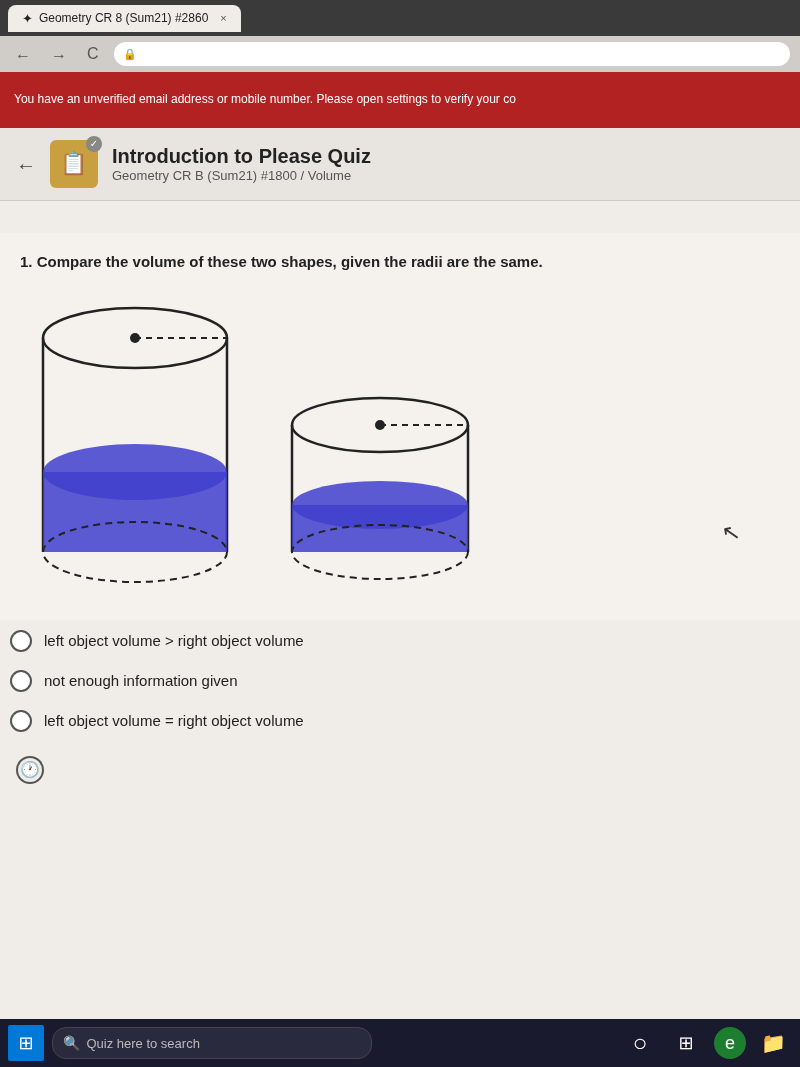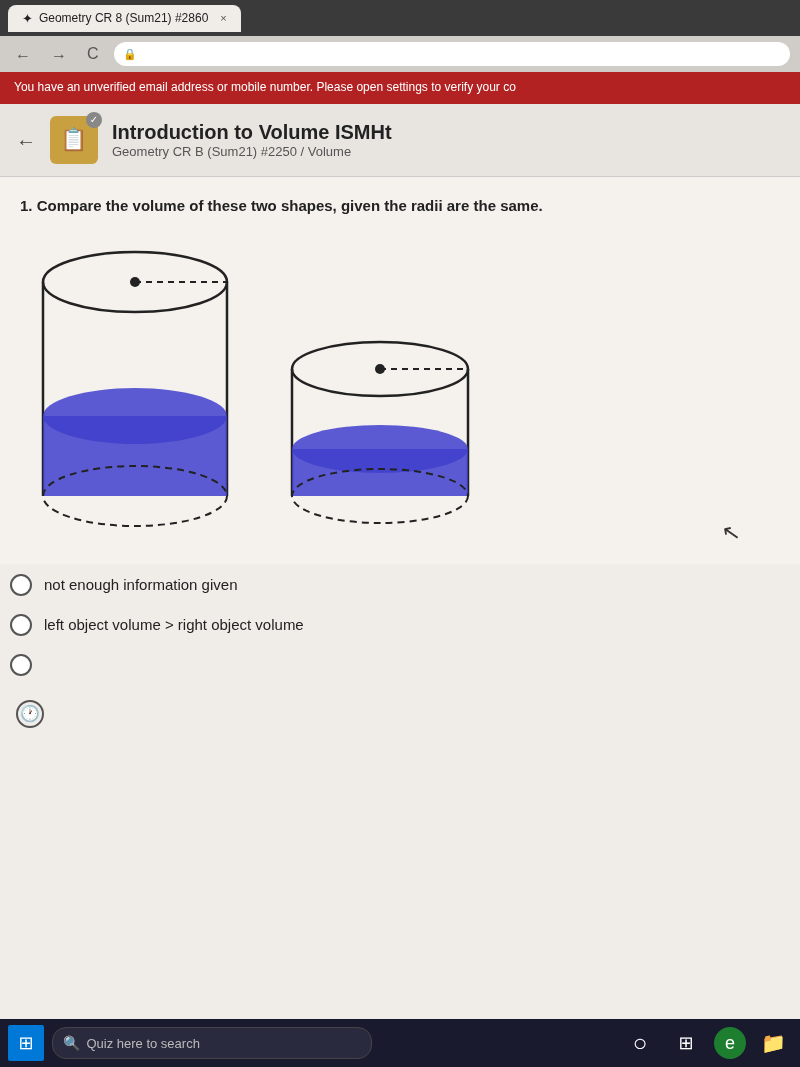--- a/index.html
+++ b/index.html
@@ -78,21 +78,21 @@
       font-size: 11px;
       margin-right: 4px;
       color: #666;
     }
 
     
     .notification-bar {
       background: #b22222;
       color: white;
       font-size: 12px;
-      padding: 8px 14px;
+      padding: 20px 14px;
       line-height: 1.3;
     }
 
     
     .quiz-header {
       background: #e8e4df;
       border-bottom: 1px solid #ccc;
       padding: 12px 16px;
       display: flex;
       align-items: center;
@@ -137,20 +137,21 @@
     }
     .quiz-subtitle {
       font-size: 13px;
       color: #555;
     }
 
     
     .main-content {
       background: #f5f2ee;
       padding: 18px 20px 10px 20px;
+      margin-top: 32px;
     }
 
     .question-text {
       font-size: 15px;
       font-weight: bold;
       color: #222;
       margin-bottom: 18px;
       line-height: 1.4;
     }
 
@@ -313,22 +314,22 @@
   <span>You have an unverified email address or mobile number. Please open settings to verify your co</span>
 </div>
 
 <div class="quiz-header">
   <span class="back-arrow-header">←</span>
   <div class="quiz-icon">
     📋
     <div class="quiz-icon-badge">✓</div>
   </div>
   <div class="quiz-title-block">
-    <div class="quiz-title">Introduction to Volume ISMHt</div>
-    <div class="quiz-subtitle">Geometry CR B (Sum21) #2250 / Volume</div>
+    <div class="quiz-title">Introduction to Please Quiz</div>
+    <div class="quiz-subtitle">Geometry CR B (Sum21) #1800 / Volume</div>
   </div>
 </div>
 
 <div class="main-content">
 
   <div class="question-text">
     <span>1.</span>
     <span>Compare the volume of these two shapes, given the radii are the same.</span>
   </div>
 
@@ -378,31 +379,32 @@
 
     <div style="position:absolute; right:60px; top:520px; font-size:22px; color:#333; transform: rotate(-10deg);">↖</div>
   </div>
 
 </div>
 
 <div class="options-area">
 
   <div class="option-row">
     <div class="radio-circle"></div>
-    <span class="option-label">not enough information given</span>
+    <span class="option-label">left object volume &gt; right object volume</span>
   </div>
 
   <div class="option-row">
     <div class="radio-circle"></div>
-    <span class="option-label">left object volume &gt; right object volume</span>
+    <span class="option-label">not enough information given</span>
   </div>
 
 
   <div class="option-row">
     <div class="radio-circle"></div>
+    <span class="option-label">left object volume = right object volume</span>
   </div>
 
 </div>
 
 <div class="clock-area">
   <div class="clock-icon-circle">🕐</div>
 </div>
 
 <div class="taskbar">
   <div class="taskbar-start">⊞</div>

